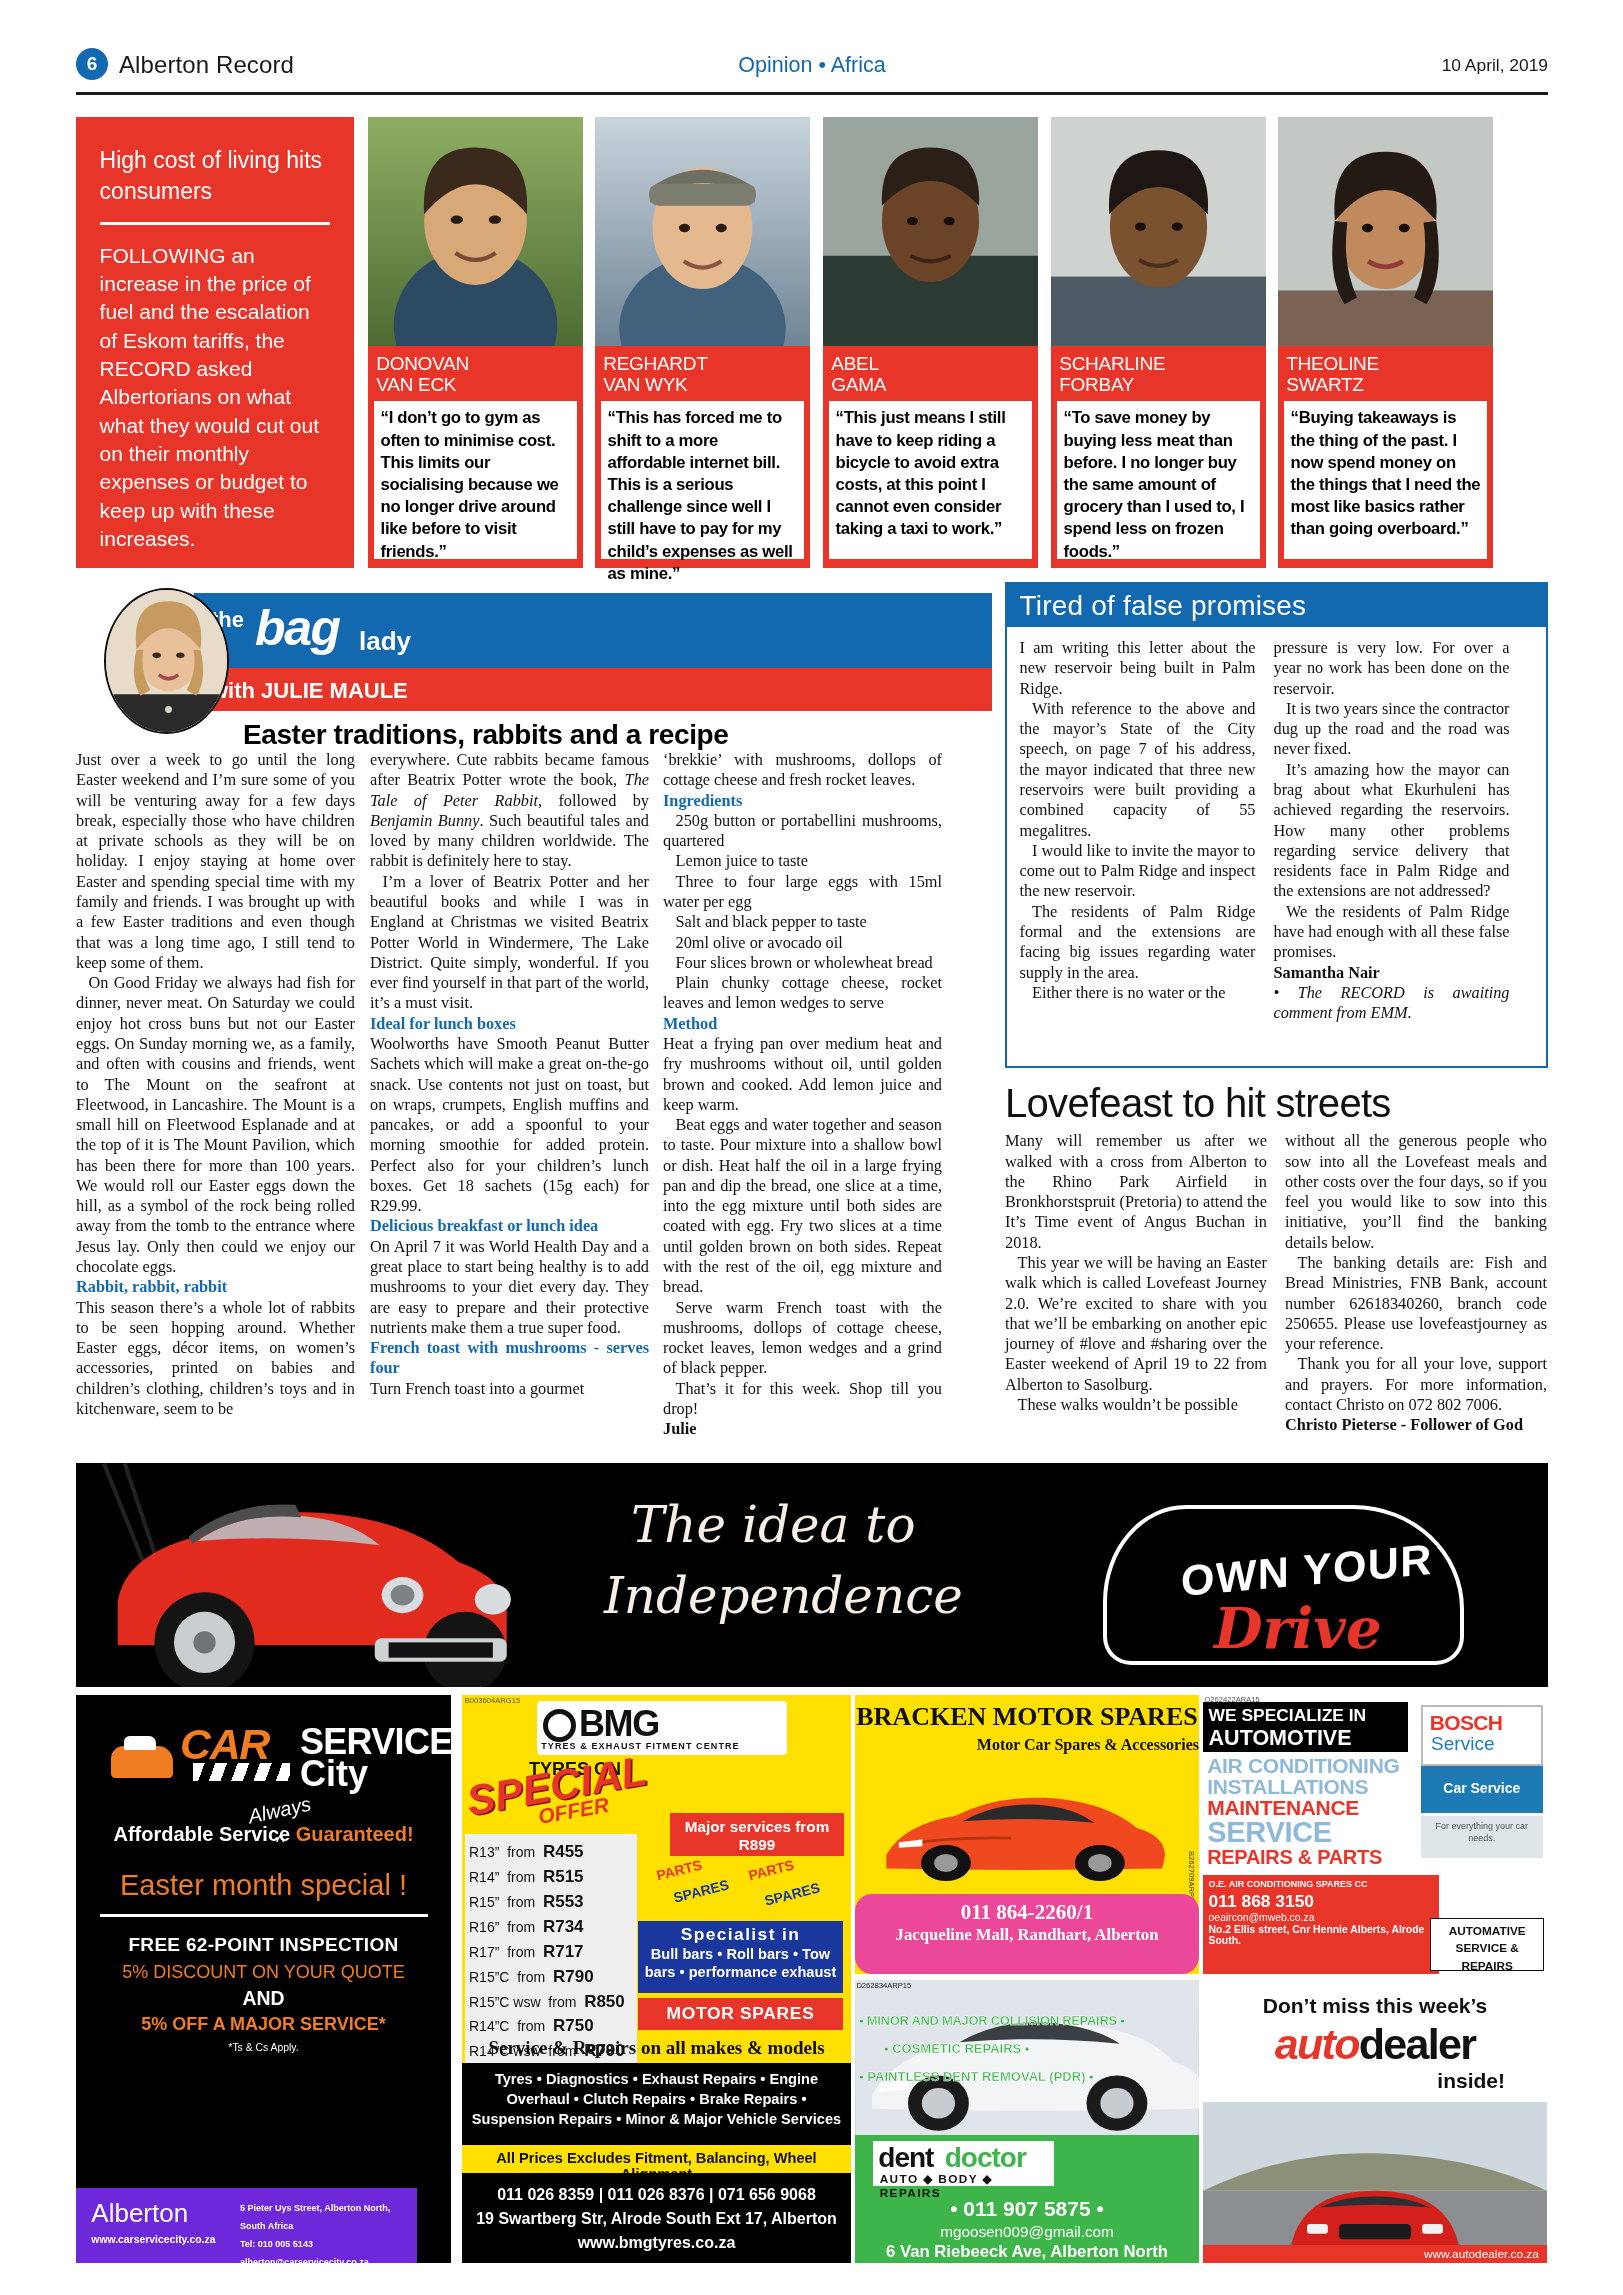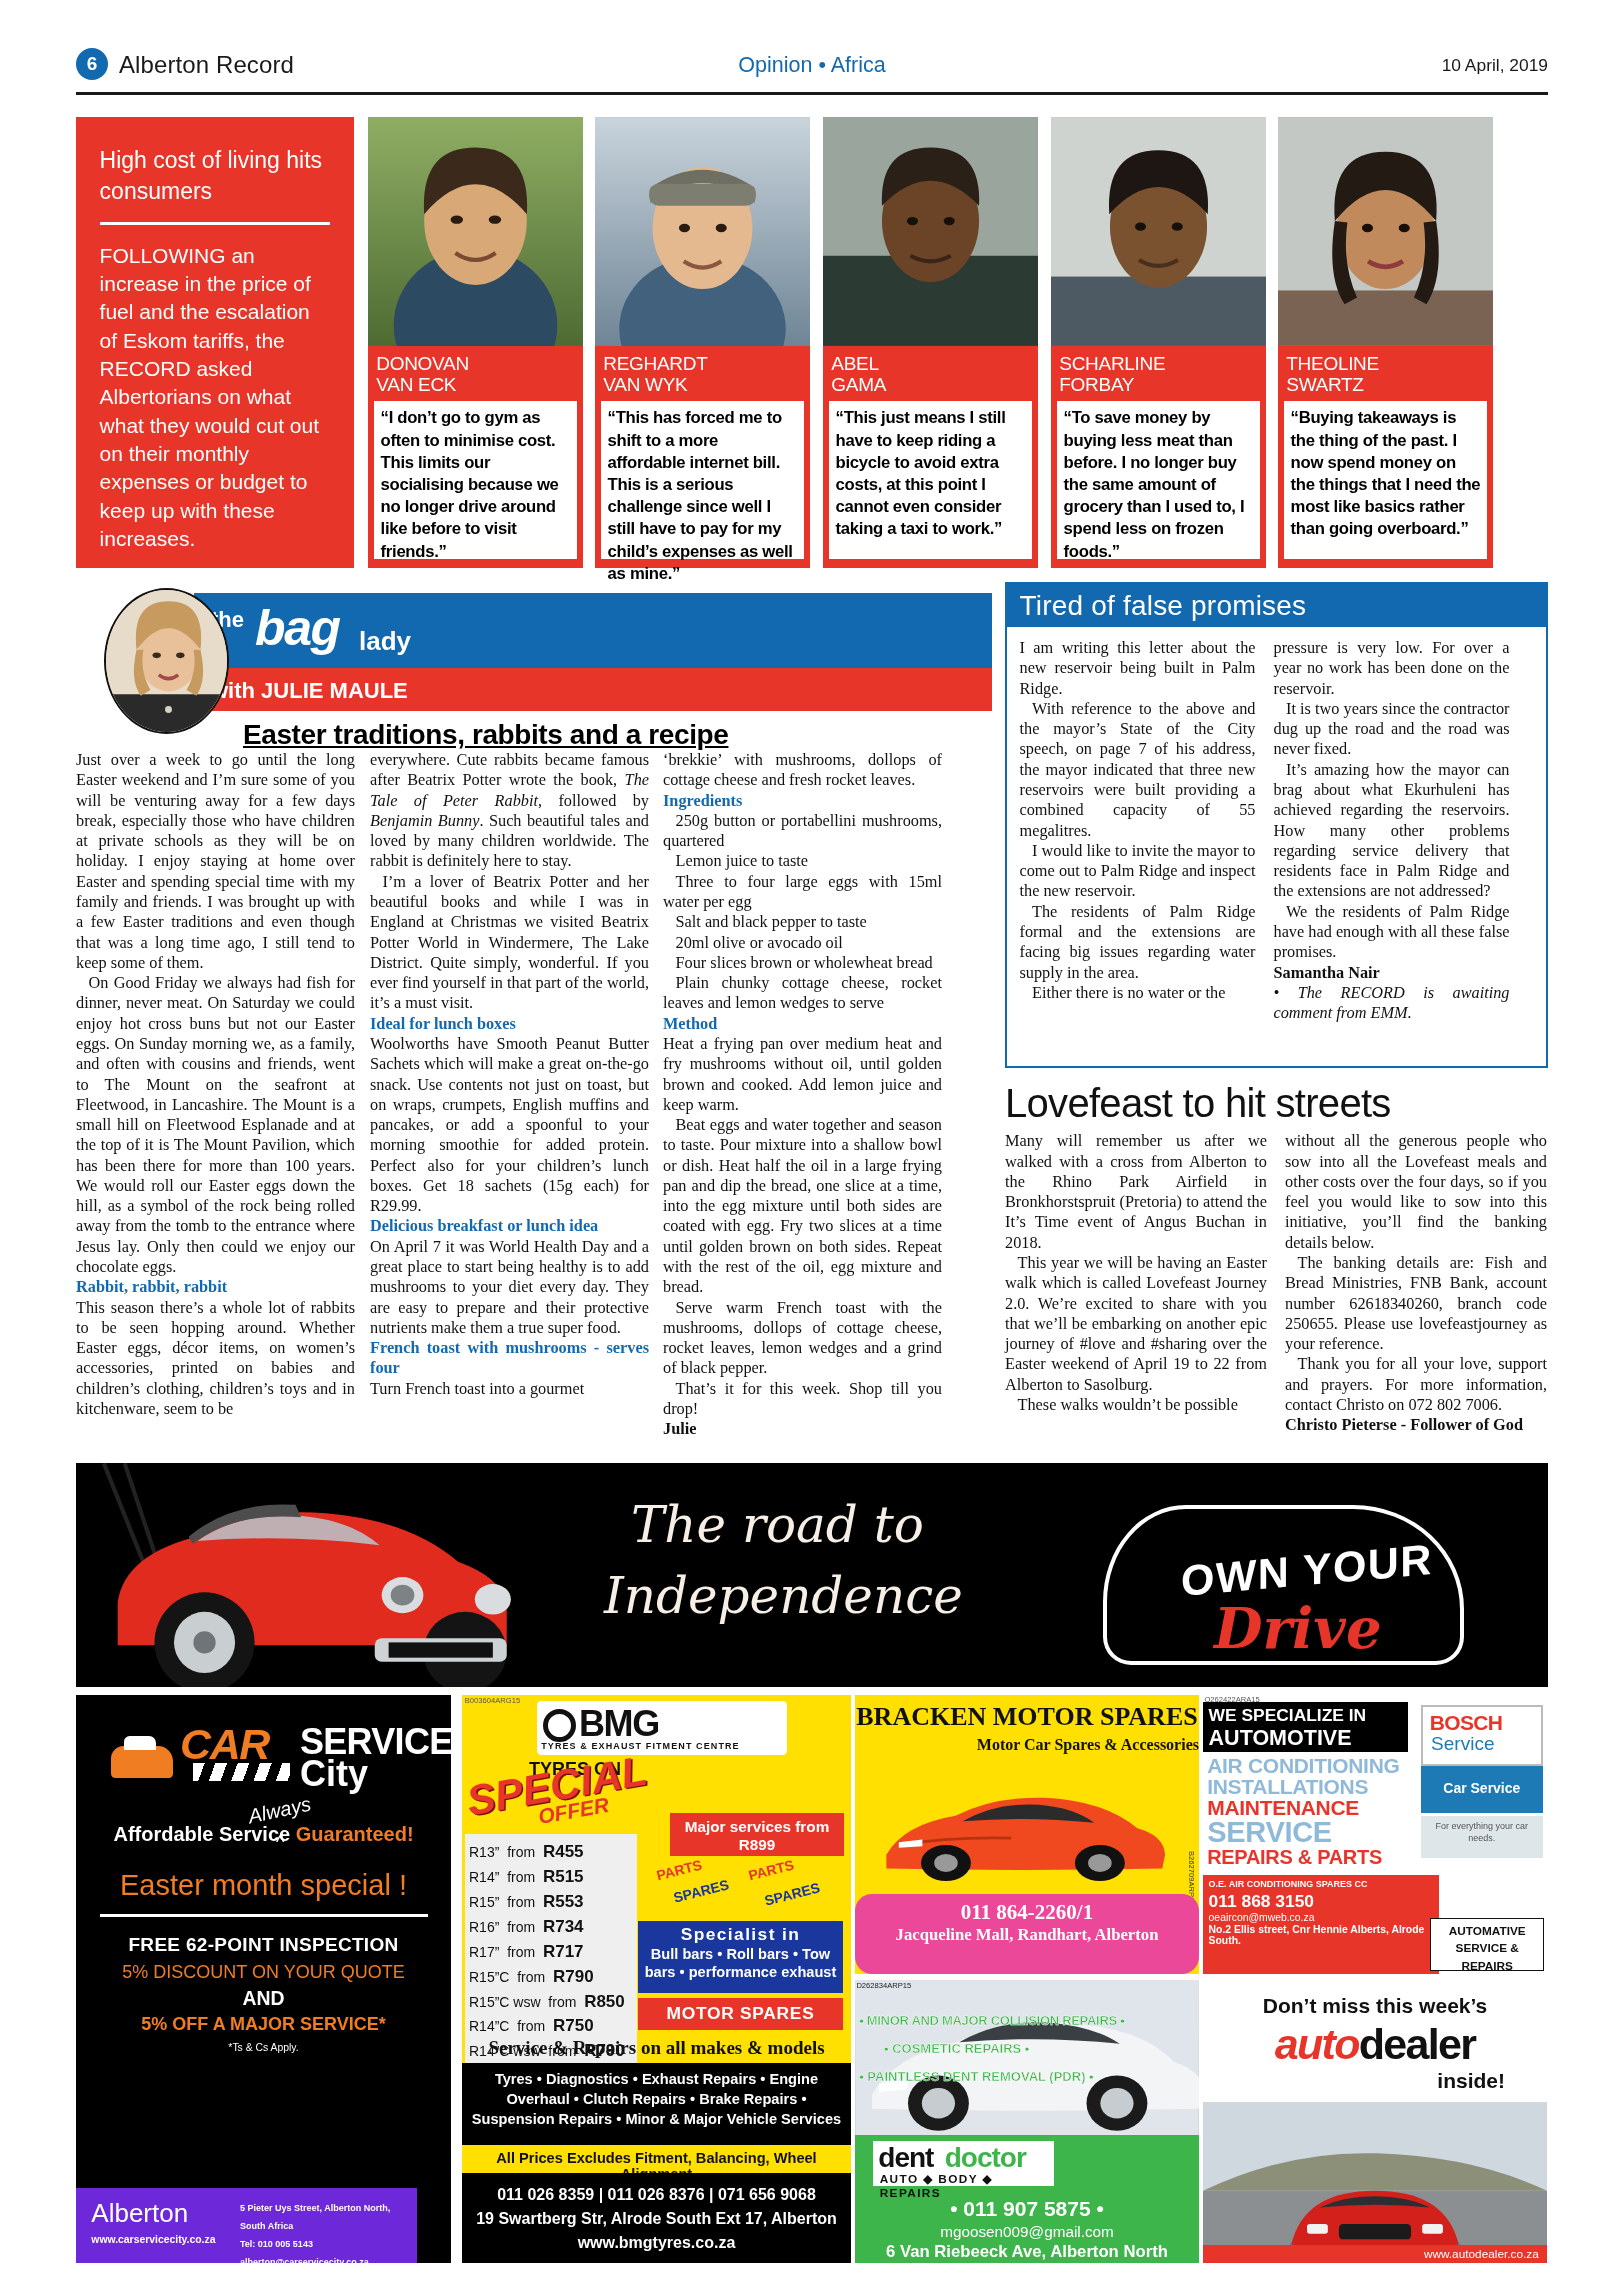--- a/index.html
+++ b/index.html
@@ -56,21 +56,21 @@
   .bl-banner { position:absolute; left:118px; top:11px; width:798px; height:75px; background:#1269b0; }
   .bl-the { position:absolute; left:135px; top:25px; color:#fff; font-size:22px; font-weight:bold; }
   .bl-bag { position:absolute; left:179px; top:16.7px; color:#fff; font-size:50px; font-weight:bold; font-style:italic; letter-spacing:-1.4px;}
   .bl-lady { position:absolute; left:283px; top:44px; color:#fff; font-size:26px; font-weight:bold; }
   .bl-redbar { position:absolute; left:118px; top:86px; width:798px; height:43px; background:#e8352a; }
   .bl-with { position:absolute; left:135px; top:96px; color:#fff; font-size:22px; font-weight:bold; }
   .bl-avatar {
     position:absolute; left:28px; top:5.6px; width:125px; height:146px;
     border-radius:50%; border:2.1px solid #111; overflow:hidden; background:#d8c2a8; z-index:3;
   }
-  .bl-headline { position:absolute; left:167px; top:137px; font-size:28px; font-weight:bold; color:#000; letter-spacing:-0.4px;text-decoration:underline;}
+  .bl-headline { position:absolute; left:167px; top:137px; font-size:28px; font-weight:bold; color:#000; letter-spacing:-0.4px;}
 
   
   .art { position:absolute; left:76px; top:750px; width:916px; }
   .art-col { position:absolute; top:0; width:279px; font-family:"Liberation Serif", serif; font-size:16.3px; line-height:1.245; color:#111; text-align:justify; }
   .art-col.c1 { left:0; } .art-col.c2 { left:294px; } .art-col.c3 { left:587px; }
   .art-col p { text-indent:12.5px; }
   .art-col p.noind { text-indent:0; }
   .sub { color:#1269b0; font-weight:bold; text-indent:0 !important; }
   .ital { font-style:italic; }
   .sig { font-weight:bold; text-indent:0 !important; }
@@ -455,21 +455,21 @@
       <ellipse cx="185" cy="258" rx="72" ry="72" fill="#141414"></ellipse>
       <ellipse cx="185" cy="258" rx="44" ry="44" fill="#c9ced1"></ellipse>
       <ellipse cx="185" cy="258" rx="16" ry="16" fill="#6e7477"></ellipse>
       <ellipse cx="560" cy="272" rx="60" ry="58" fill="#141414"></ellipse>
       <ellipse cx="470" cy="190" rx="30" ry="26" fill="#d9dde0"></ellipse>
       <ellipse cx="470" cy="190" rx="17" ry="15" fill="#7d8285"></ellipse>
       <ellipse cx="600" cy="196" rx="26" ry="22" fill="#d9dde0"></ellipse>
       <rect x="430" y="252" width="190" height="34" rx="10" fill="#cdd2d5"></rect>
       <rect x="450" y="258" width="150" height="22" fill="#111"></rect>
     </svg>
-    <div class="ba-script1">The road to</div>
+    <div class="ba-script1">The idea to</div>
     <div class="ba-script2">Independence</div>
     <div class="ba-carout"></div>
     <div class="ba-own">OWN YOUR</div>
     <div class="ba-drive">Drive</div>
   </div>
 
   <div class="adgrid">
 
     <div class="ad-csc">
       <div class="csc-logo">

